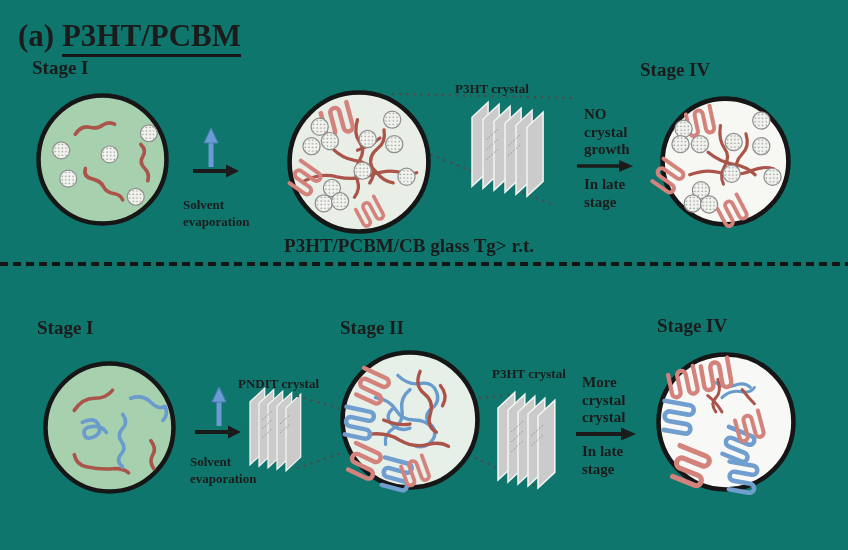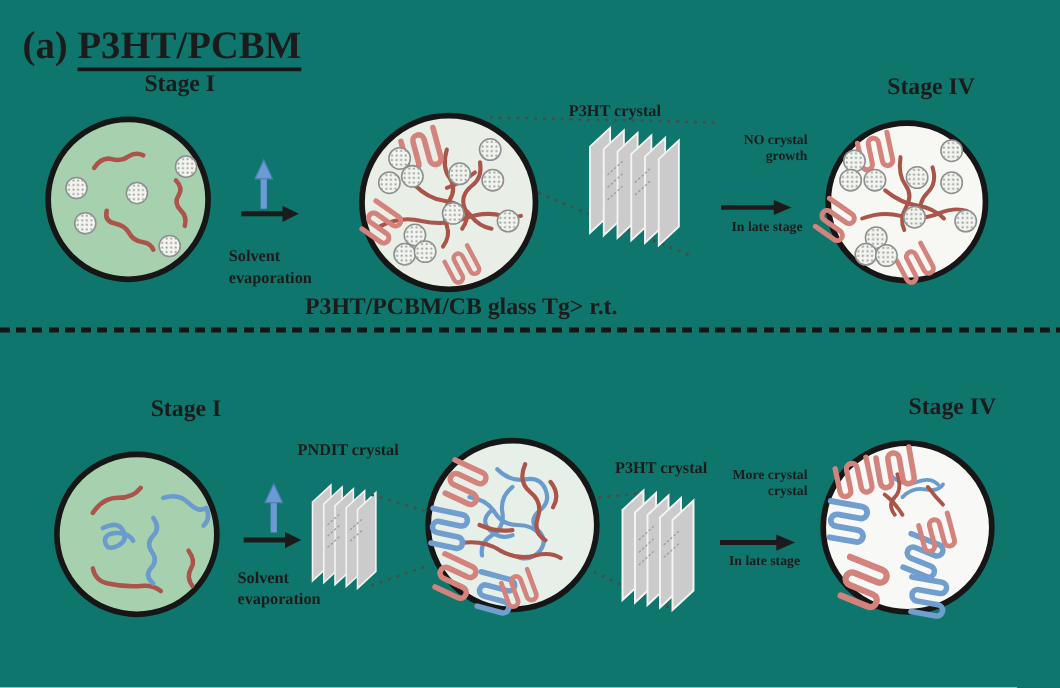--- a/index.html
+++ b/index.html
@@ -2,23 +2,23 @@
 <html><head>
 <meta charset="utf-8">
 <style>
   html,body{margin:0;padding:0;background:#fff;}
   #fig{position:relative;width:848px;height:550px;background:#0f766e;overflow:hidden;
        font-family:"Liberation Serif","DejaVu Serif",serif;color:#1b1b1b;}
   .abs{position:absolute;}
   .serif{font-weight:700;color:#1b1b1b;}
   .title{font-size:31px;line-height:1.05;white-space:nowrap;}
   .title .und{border-bottom:3px solid #161616;padding-bottom:1px;}
-  .stage{font-size:19px;text-align:right;line-height:1;}
-  .cap{font-size:19px;line-height:1.1;white-space:nowrap;}
-  .note{font-size:11px;line-height:1.18;text-align:right;}
+  .stage{font-size:19px;text-align:left;line-height:1;}
+  .cap{font-size:19px;text-align:center;line-height:1.1;white-space:nowrap;}
+  .note{font-size:15px;line-height:1.18;}
   .small{font-size:13px;line-height:1.25;white-space:nowrap;}
   .wrapnote{font-size:13px;line-height:1.3;margin-top:16px;}
   svg{display:block;overflow:visible;}
   .chain{fill:none;stroke-linecap:round;stroke-linejoin:round;}
   .red{stroke:#ab544a;}
   .blue{stroke:#6a9bcd;}
   .cr{stroke:#d4837c;fill:none;stroke-width:4.4;stroke-linecap:round;stroke-linejoin:round;}
   .cb{stroke:#6f9ecf;fill:none;stroke-width:4.4;stroke-linecap:round;stroke-linejoin:round;}
   .dots{stroke:#4a4a4a;stroke-width:2.4;stroke-dasharray:0.1 7;stroke-linecap:round;}
   .divider{background:repeating-linear-gradient(90deg,#151515 0 8px,transparent 8px 13px);}
@@ -154,20 +154,21 @@
     <use href="#pcbm" x="33" y="106"></use>
       <use href="#pcbm" x="49" y="107"></use>
   </svg>
 
   <div class="abs serif cap" style="left:244px;top:236px;width:330px;">P3HT/PCBM/CB glass Tg&gt; r.t.</div>
 
   <div class="abs divider" style="left:0;top:262px;width:848px;height:4px;"></div>
 
 
   <div class="abs serif stage" style="left:37px;top:318px;width:140px;">Stage I</div>
+  <div class="abs serif stage" style="left:340px;top:318px;width:140px;">Stage II</div>
   <div class="abs serif stage" style="left:657px;top:316px;width:140px;">Stage IV</div>
 
   <svg class="abs" style="left:42px;top:360px;" width="135" height="135" viewBox="0 0 134 134">
     <circle cx="67" cy="67" r="63.5" fill="#a7d0ae" stroke="#161616" stroke-width="4.5"></circle>
     <g class="chain red" stroke-width="3.6">
       <path d="M32,50 q8,-12 20,-12 q12,0 18,-8"></path>
       <path d="M32,94 q2,10 12,12 q14,3 26,2 q10,-1 16,4"></path>
       <path d="M108,80 q6,8 2,14 q-4,7 1,14"></path>
     </g>
     <g class="chain blue" stroke-width="3.6">
@@ -180,21 +181,21 @@
   <svg class="abs" style="left:210px;top:386px;" width="18" height="42" viewBox="0 0 18 42">
     <line x1="9" y1="40" x2="9" y2="15" stroke="#6b9bd4" stroke-width="5"></line>
     <polygon points="9,1 2,16 16,16" fill="#6b9bd4" stroke="#4d7fb0" stroke-width="1"></polygon>
   </svg>
   <svg class="abs" style="left:191px;top:424px;" width="54" height="16" viewBox="0 0 48 16">
     <line x1="1" y1="8" x2="36" y2="8" stroke="#1b1b1b" stroke-width="4"></line>
     <polygon points="47,8 34,1.5 34,14.5" fill="#1b1b1b"></polygon>
   </svg>
   <div class="abs serif wrapnote" style="left:190px;top:438px;width:80px;">Solvent evaporation</div>
 
-  <div class="abs serif small" style="left:238px;top:352px;font-family:Liberation Serif, serif;">PNDIT crystal</div>
+  <div class="abs serif small" style="left:238px;top:376px;font-family:Liberation Serif, serif;">PNDIT crystal</div>
 
   <svg class="abs" style="left:250px;top:386px;" width="62" height="84" viewBox="0 0 62 84">
     <g fill="#cbcbcb" stroke="#f4f4f2" stroke-width="1.2">
       <use href="#sheet" transform="translate(0,0) scale(1.05)"></use>
       <use href="#sheet" transform="translate(9,1.5) scale(1.05)"></use>
       <use href="#sheet" transform="translate(18,3) scale(1.05)"></use>
       <use href="#sheet" transform="translate(27,4.5) scale(1.05)"></use>
       <use href="#sheet" transform="translate(36,6) scale(1.05)"></use>
     </g>
     <g stroke="#9b9b9b" stroke-width="1" stroke-dasharray="2 1.6" fill="none">

